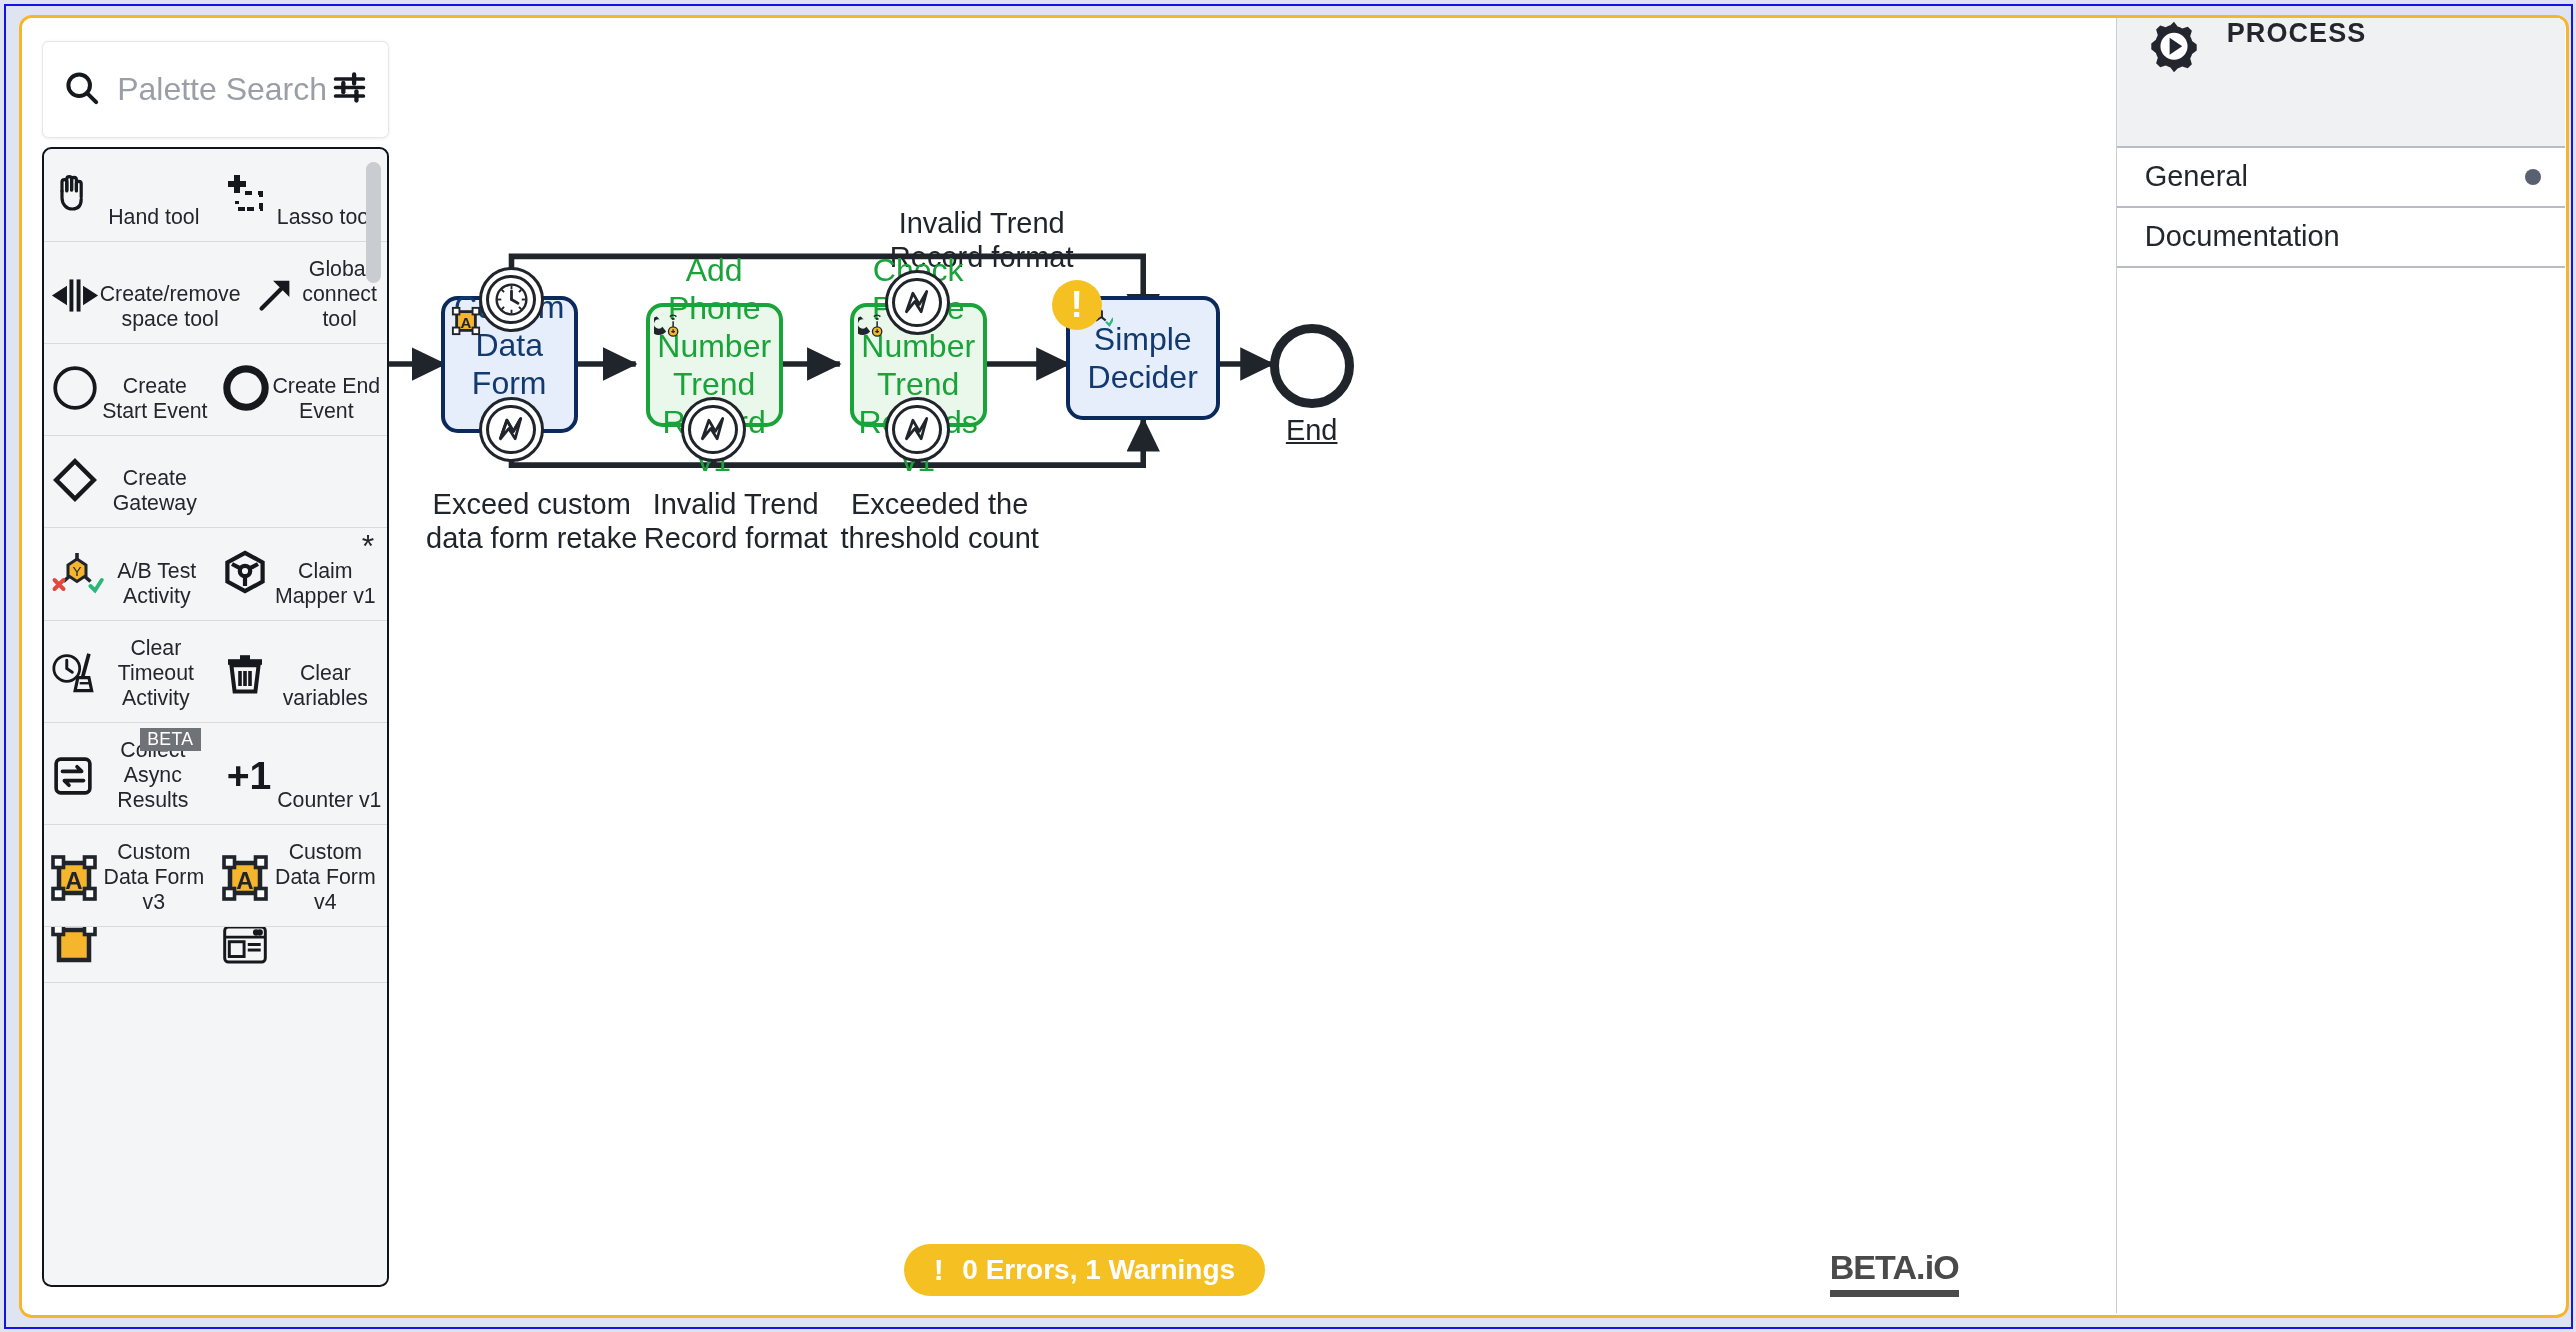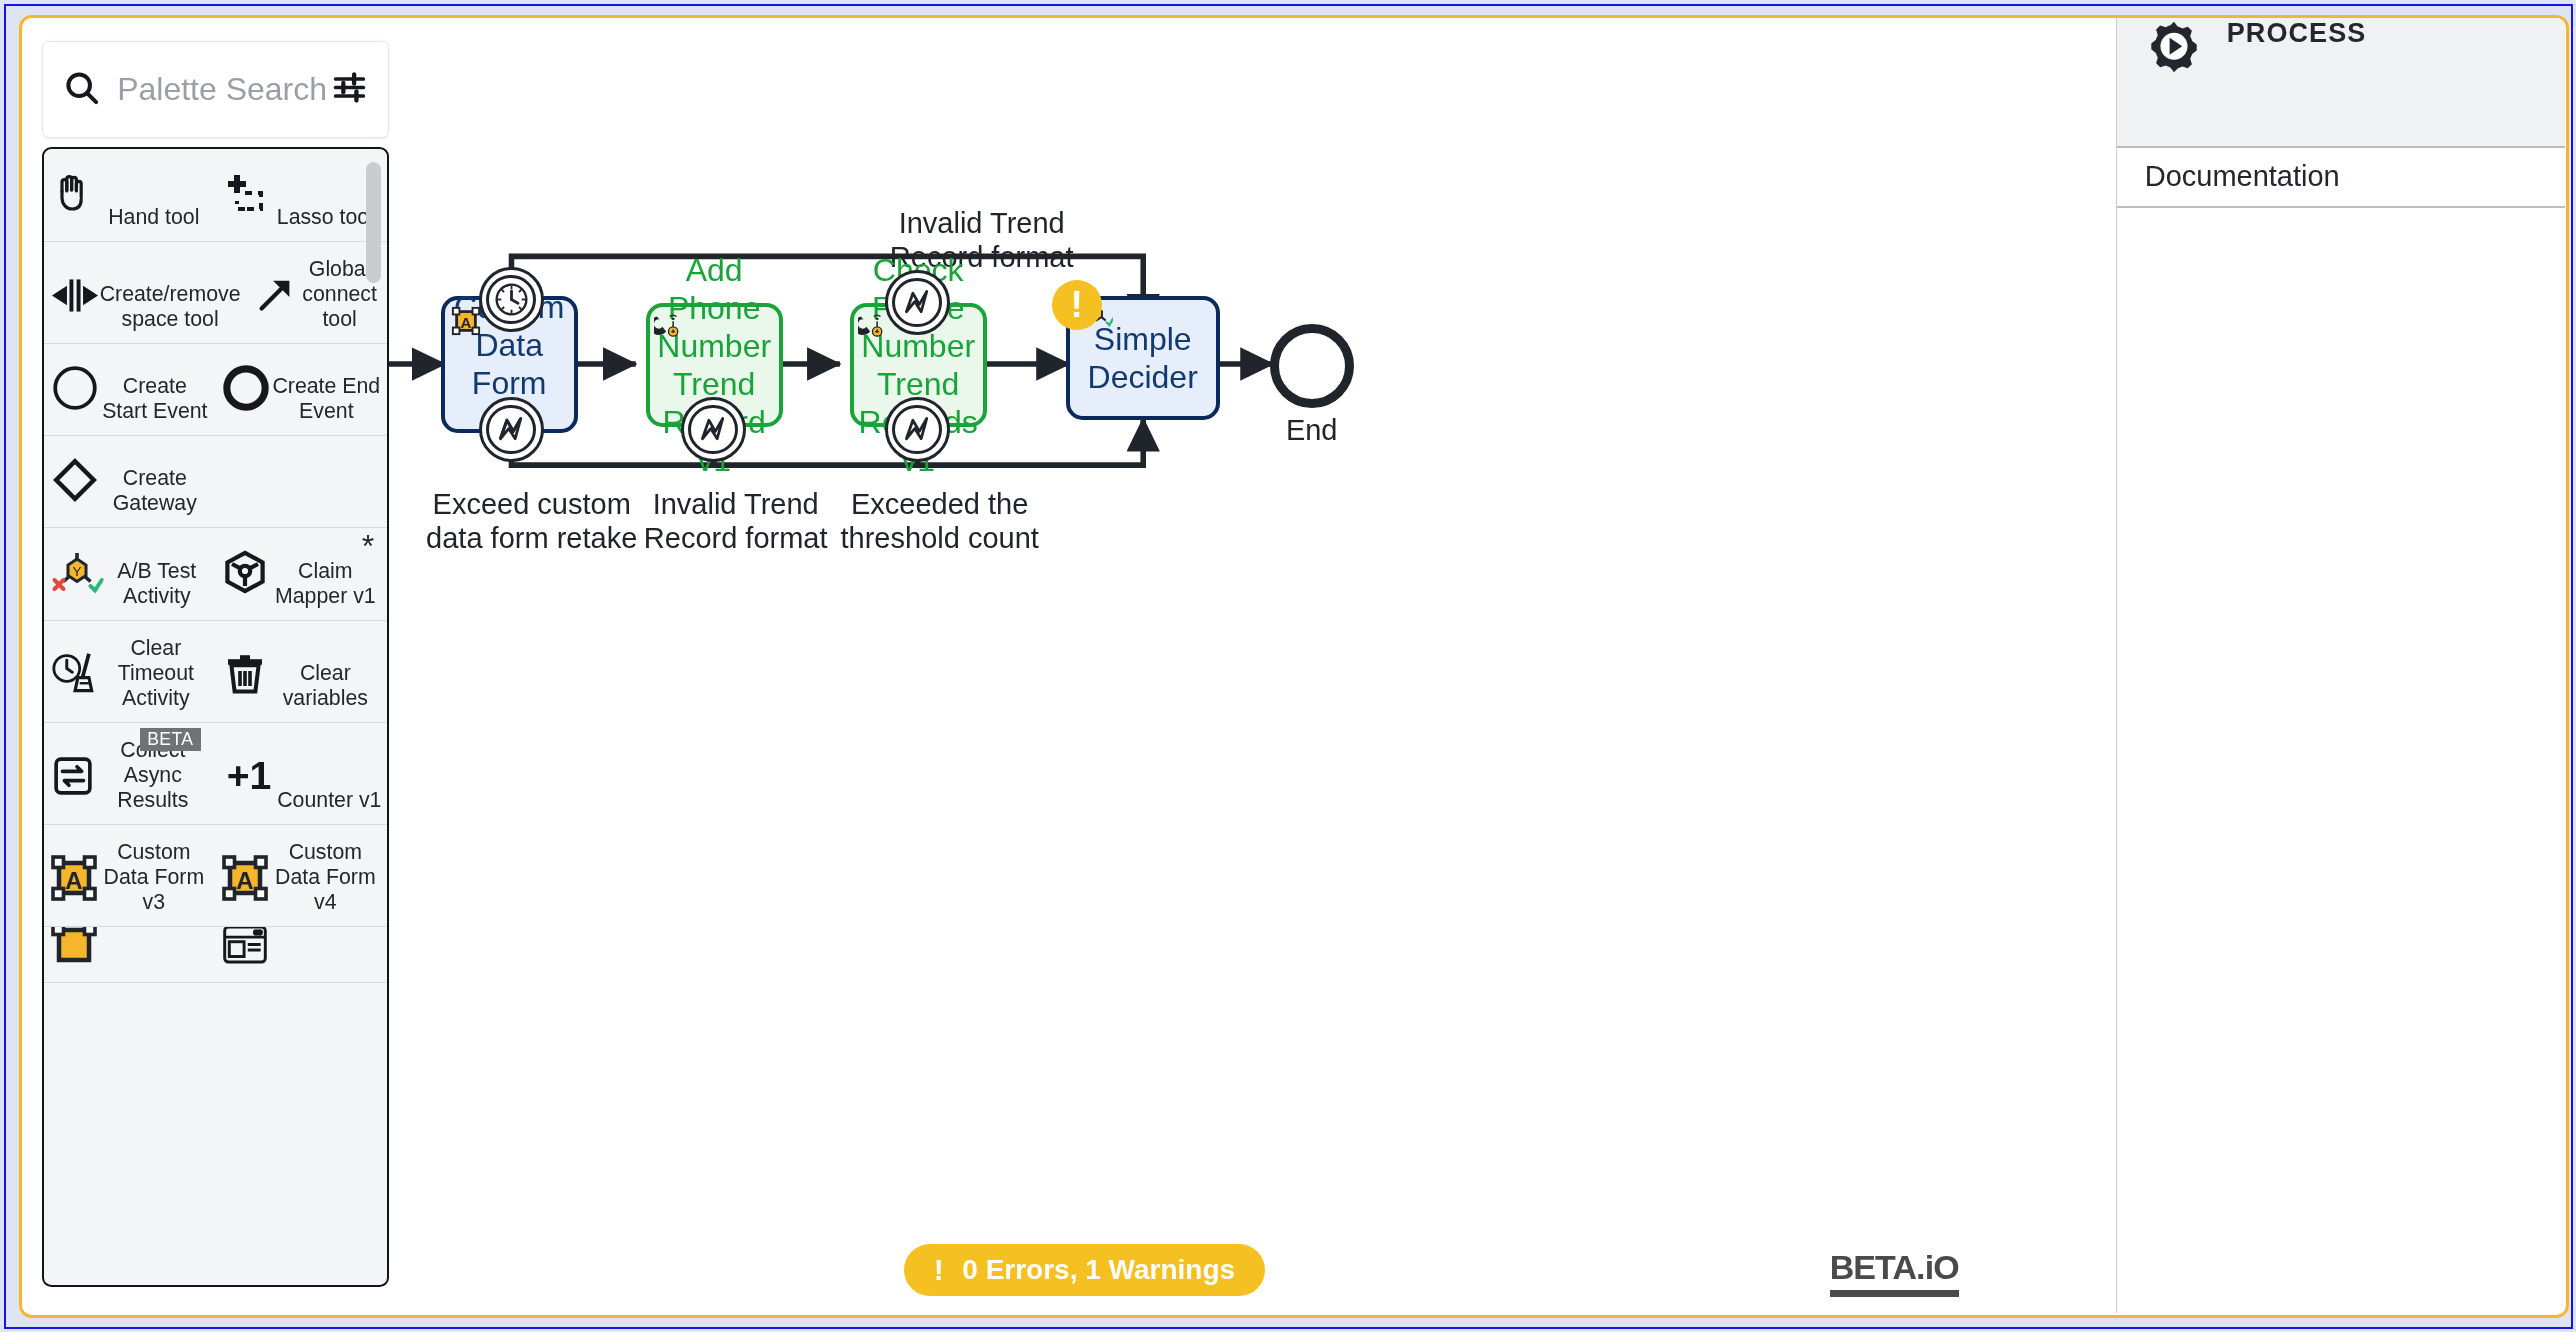--- a/index.html
+++ b/index.html
@@ -378,21 +378,21 @@
         </g>
         <polygon points="18,7 24,11 24,17 18,21 12,17 12,11" fill="#f5b52d" stroke="#20242b" stroke-width="2"></polygon>
         <text x="18" y="18" font-size="10" font-family="Liberation Sans, sans-serif" fill="#20242b" text-anchor="middle">Y</text>
         <path d="M2 19 L8 25 M8 19 L2 25" stroke="#e4483c" stroke-width="2.4" stroke-linecap="round"></path>
         <path d="M29 23 L32 26 L36 19" stroke="#2ab87a" stroke-width="2.4" fill="none" stroke-linecap="round"></path>
       </svg>
     </div>
 
     <div style="position:absolute; left:1248px; top:306px; width:84px; height:84px;
                 border:9.3px solid #20242b; border-radius:50%; background:#ffffff;"></div>
-    <div class="end-label" style="left:1248px; top:396px; width:84px;">End</div>
+    <div class="end-label" style="left:1248px; top:396px; width:84px;text-decoration:underline;">End</div>
 
     <div id="palette-wrap">
       <div id="palette-search">
         <span class="mag">
           <svg width="37" height="37" viewBox="0 0 24 24" fill="none" stroke="#15181d" stroke-width="2.6">
             <circle cx="10.5" cy="10.5" r="7"></circle>
                   <line x1="15.6" y1="15.6" x2="21.5" y2="21.5" stroke-linecap="round"></line>
           </svg>
         </span>
         <input type="text" value="" placeholder="Palette Search" style="">
@@ -703,20 +703,24 @@
         <span>
           <svg width="58" height="58" viewBox="0 0 24 24" fill="#23272d">
             <path d="M12 1.6l1.5 1.9a8.6 8.6 0 011.9.8l2.3-.7 1.7 1.7-.7 2.3c.35.6.62 1.24.8 1.9l1.9 1.5v2.4l-1.9 1.5a8.6 8.6 0 01-.8 1.9l.7 2.3-1.7 1.7-2.3-.7c-.6.35-1.24.62-1.9.8L12 22.4l-1.5-1.9a8.6 8.6 0 01-1.9-.8l-2.3.7-1.7-1.7.7-2.3a8.6 8.6 0 01-.8-1.9L2.6 12.9v-2.4l1.9-1.5c.18-.66.45-1.3.8-1.9l-.7-2.3 1.7-1.7 2.3.7c.6-.35 1.24-.62 1.9-.8L12 1.6z"></path>
             <circle cx="12" cy="11.7" r="5.6" fill="#ffffff"></circle>
             <polygon points="10.2,8.2 15.4,11.7 10.2,15.2" fill="#23272d"></polygon>
           </svg>
         </span>
         <span class="ttl">PROCESS</span>
       </div>
       <div class="prop-group">
+        <span>General</span>
+        <span class="dot"></span>
+      </div>
+      <div class="prop-group">
         <span>Documentation</span>
       </div>
     </div>
 
    </div>
   </div>
  </div>
 </div>
 
 

